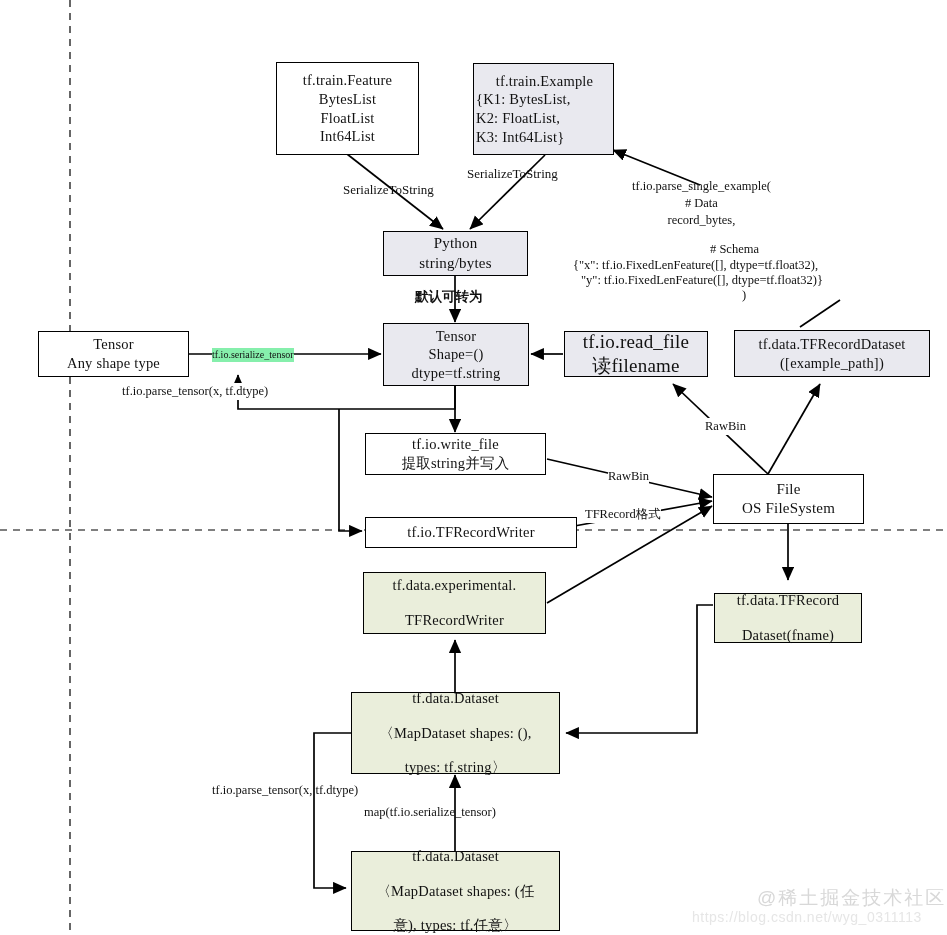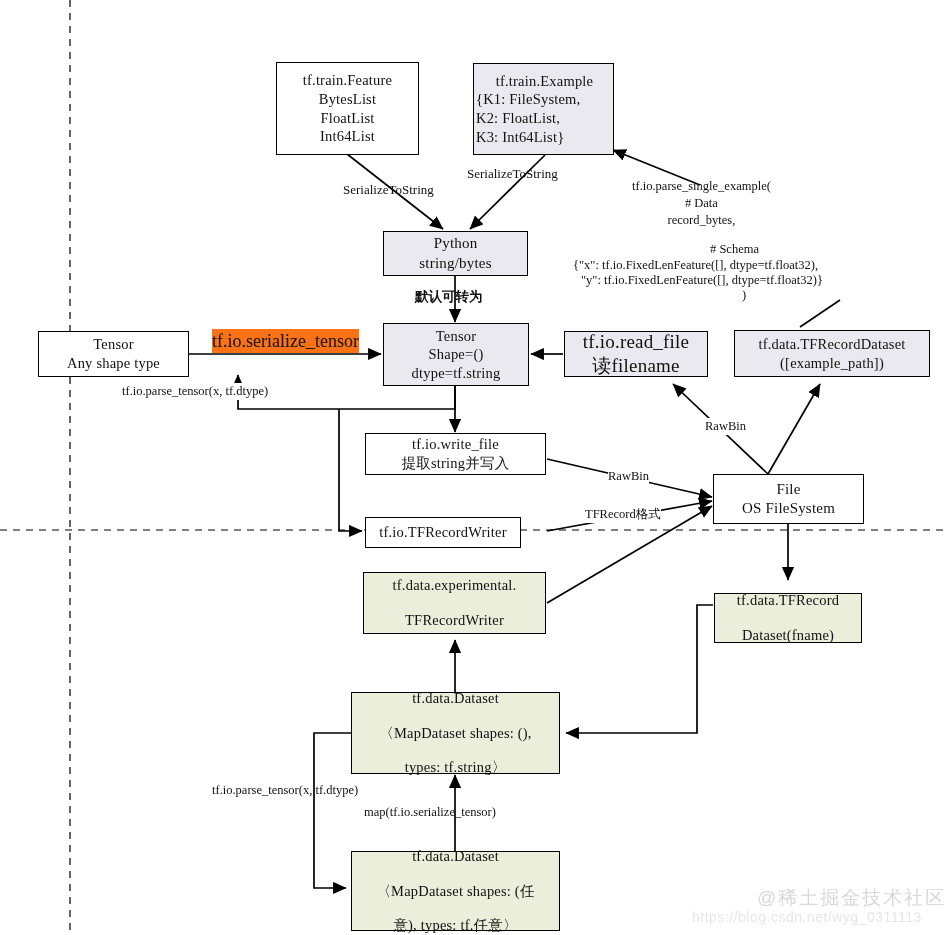--- a/index.html
+++ b/index.html
@@ -80,21 +80,21 @@
 
   <div class="node fill-white" style="left:276px;top:62px;width:143px;height:93px;font-size:14.5px;">
     <span class="ln">tf.train.Feature</span>
     <span class="ln">BytesList</span>
     <span class="ln">FloatList</span>
     <span class="ln">Int64List</span>
   </div>
 
   <div class="node fill-gray" style="left:473px;top:63px;width:141px;height:92px;font-size:14.5px;align-items:flex-start;padding-left:2px;">
     <span class="ln" style="align-self:center;">tf.train.Example</span>
-    <span class="ln">{K1: FileSystem,</span>
+    <span class="ln">{K1: BytesList,</span>
     <span class="ln">K2: FloatList,</span>
     <span class="ln">K3: Int64List}</span>
   </div>
 
   <div class="node fill-gray" style="left:383px;top:231px;width:145px;height:45px;font-size:15px;">
     <span class="ln">Python</span>
     <span class="ln">string/bytes</span>
   </div>
 
   <div class="node fill-white" style="left:38px;top:331px;width:151px;height:46px;font-size:14.5px;">
@@ -116,21 +116,21 @@
   <div class="node fill-gray" style="left:734px;top:330px;width:196px;height:47px;font-size:14.5px;">
     <span class="ln">tf.data.TFRecordDataset</span>
     <span class="ln">([example_path])</span>
   </div>
 
   <div class="node fill-white" style="left:365px;top:433px;width:181px;height:42px;font-size:14.5px;">
     <span class="ln">tf.io.write_file</span>
     <span class="ln">提取string并写入</span>
   </div>
 
-  <div class="node fill-white" style="left:365px;top:517px;width:156px;height:31px;font-size:14.5px;">
+  <div class="node fill-white" style="left:365px;top:517px;width:212px;height:31px;font-size:14.5px;">
     <span class="ln">tf.io.TFRecordWriter</span>
   </div>
 
   <div class="node fill-white" style="left:713px;top:474px;width:151px;height:50px;font-size:15px;">
     <span class="ln">File</span>
     <span class="ln">OS FileSystem</span>
   </div>
 
   <div class="node fill-green" style="left:363px;top:572px;width:183px;height:62px;font-size:14.5px;">
     <span class="ln">tf.data.experimental.</span>
@@ -153,21 +153,21 @@
     <span class="ln">〈MapDataset shapes: (任</span>
     <span class="ln">意), types: tf.任意〉</span>
   </div>
 
   <div class="lbl" style="left:343px;top:181px;font-size:13px;">SerializeToString</div>
 
   <div class="lbl" style="left:467px;top:165px;font-size:13px;">SerializeToString</div>
 
   <div class="lbl" style="left:415px;top:288px;font-size:13.5px;font-family:'Liberation Sans',sans-serif;font-weight:700;">默认可转为</div>
 
-  <div class="lbl" style="left:212px;top:329px;font-size:18px;background:#f97316;">tf.io.serialize_tensor</div>
+  <div class="lbl" style="left:212px;top:348px;font-size:10px;background:#86efac;">tf.io.serialize_tensor</div>
 
   <div class="lbl" style="left:122px;top:383px;font-size:12.5px;background:#fff;">tf.io.parse_tensor(x, tf.dtype)</div>
 
   <div class="lbl" style="left:632px;top:178px;font-size:12.5px;text-align:center;">tf.io.parse_single_example(
 # Data
 record_bytes,</div>
 
   <div class="lbl" style="left:710px;top:241px;font-size:12.5px;"># Schema</div>
 
   <div class="lbl" style="left:573px;top:257px;font-size:12.5px;">{"x": tf.io.FixedLenFeature([], dtype=tf.float32),</div>

